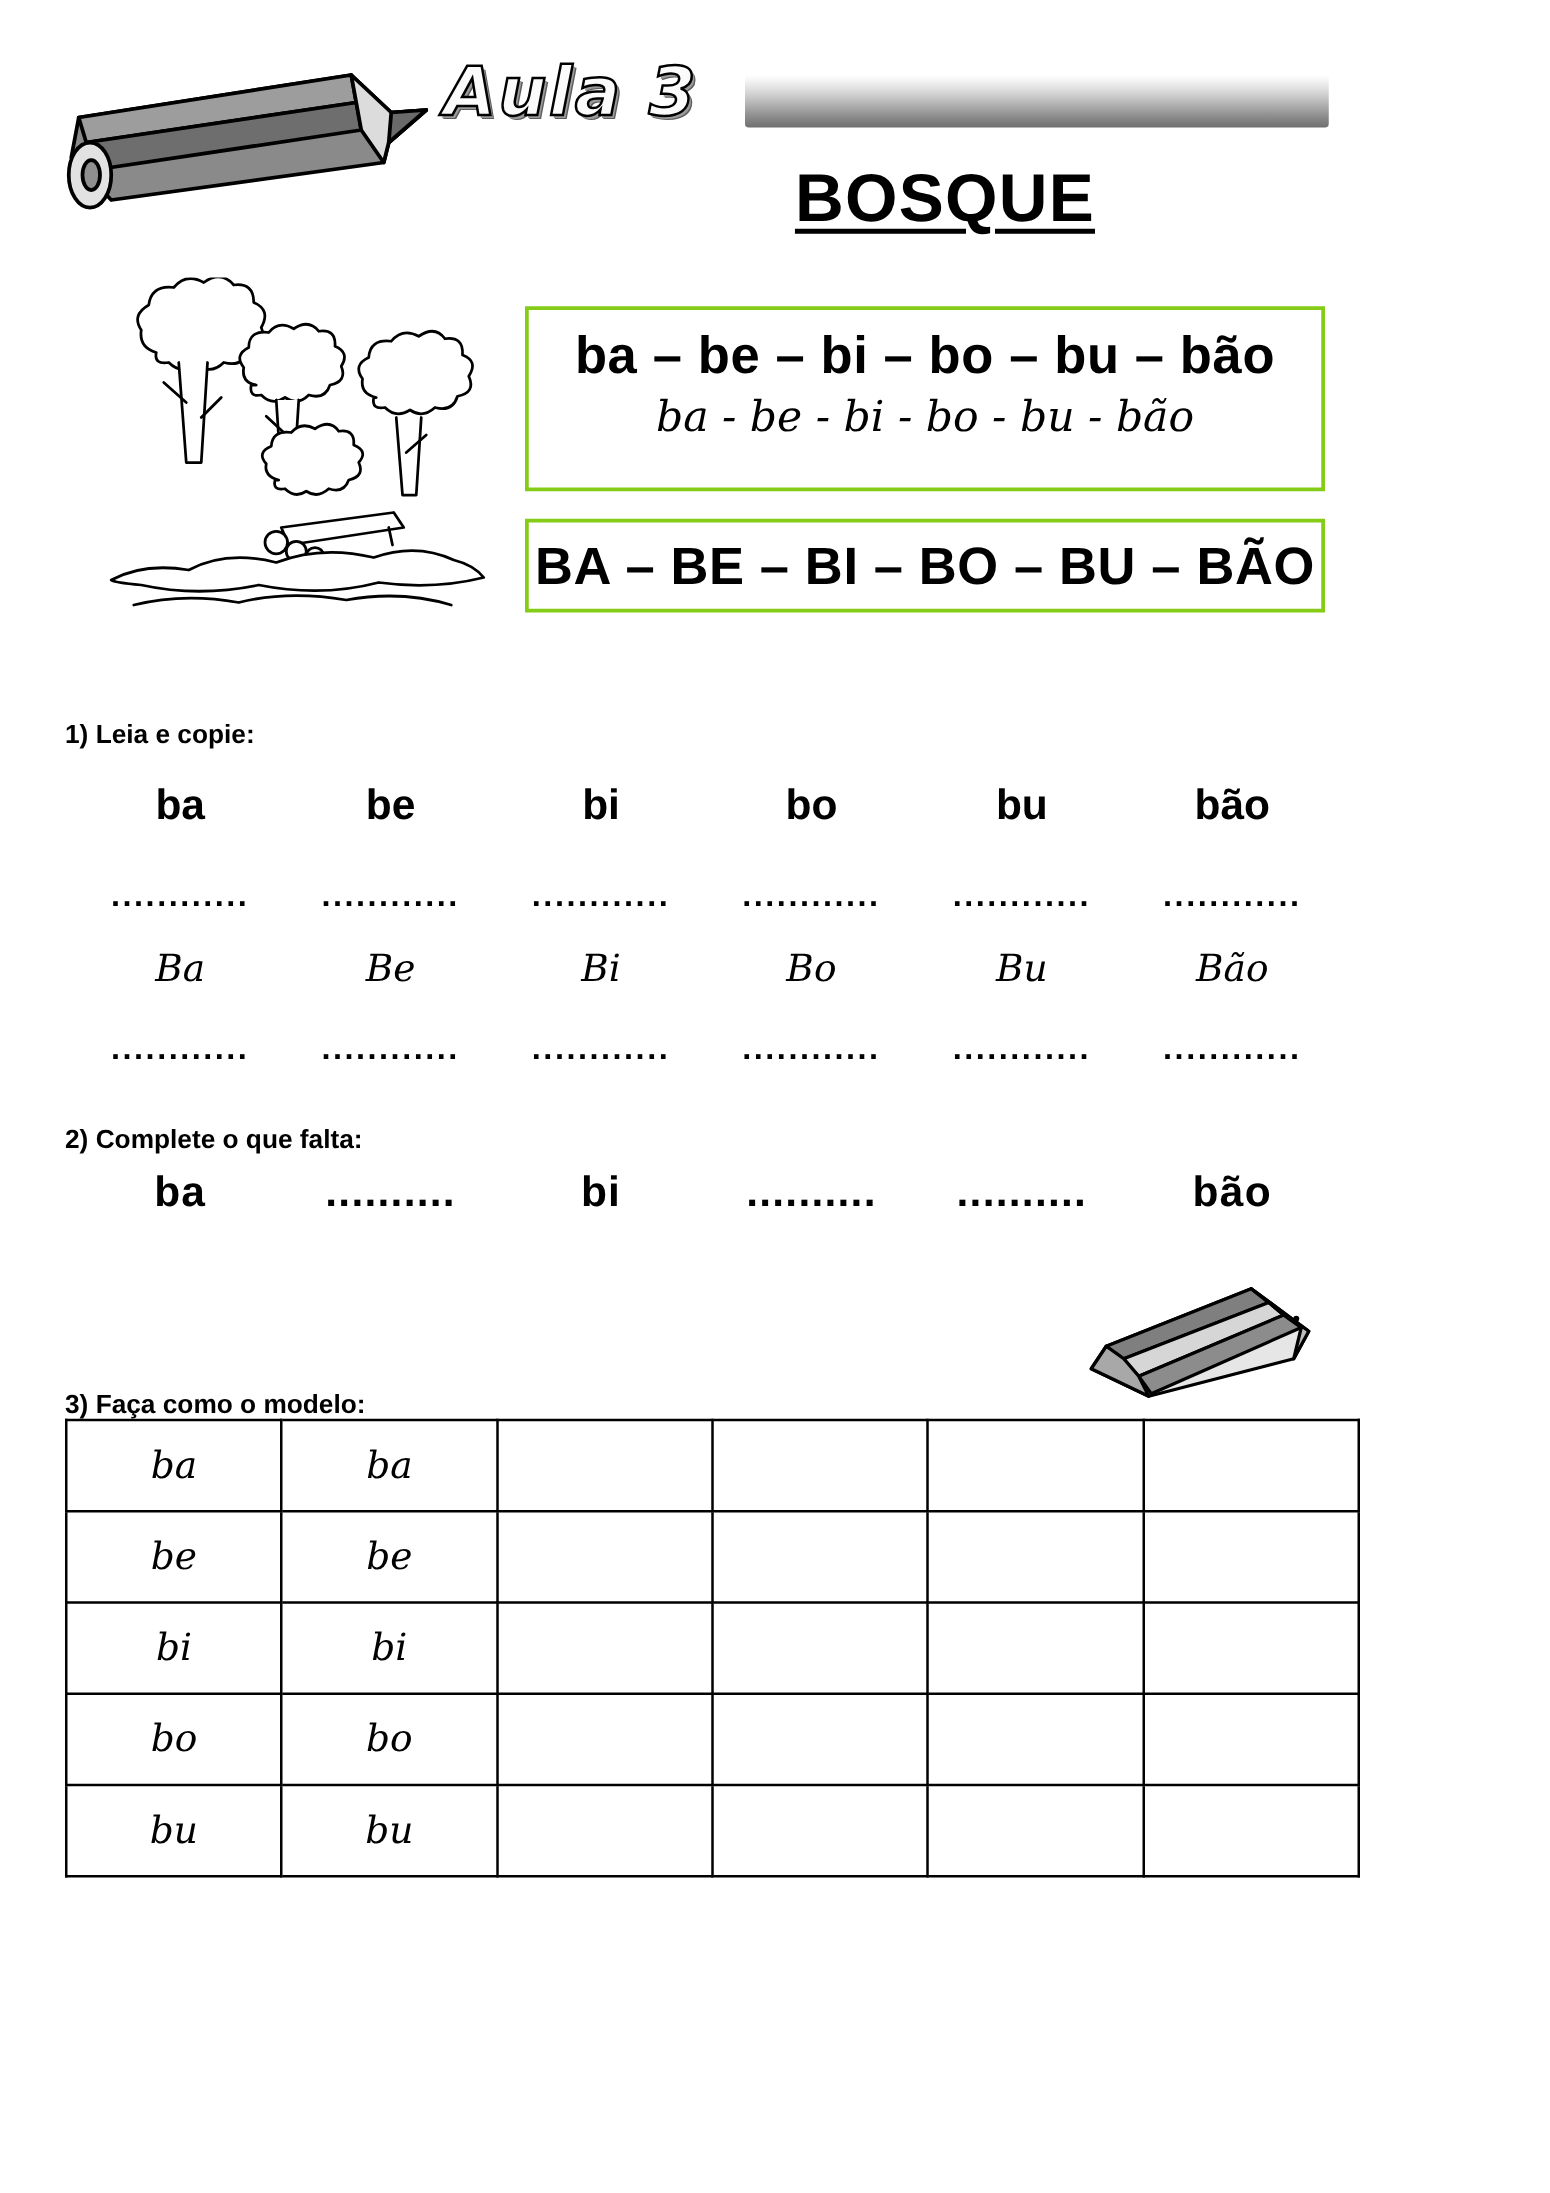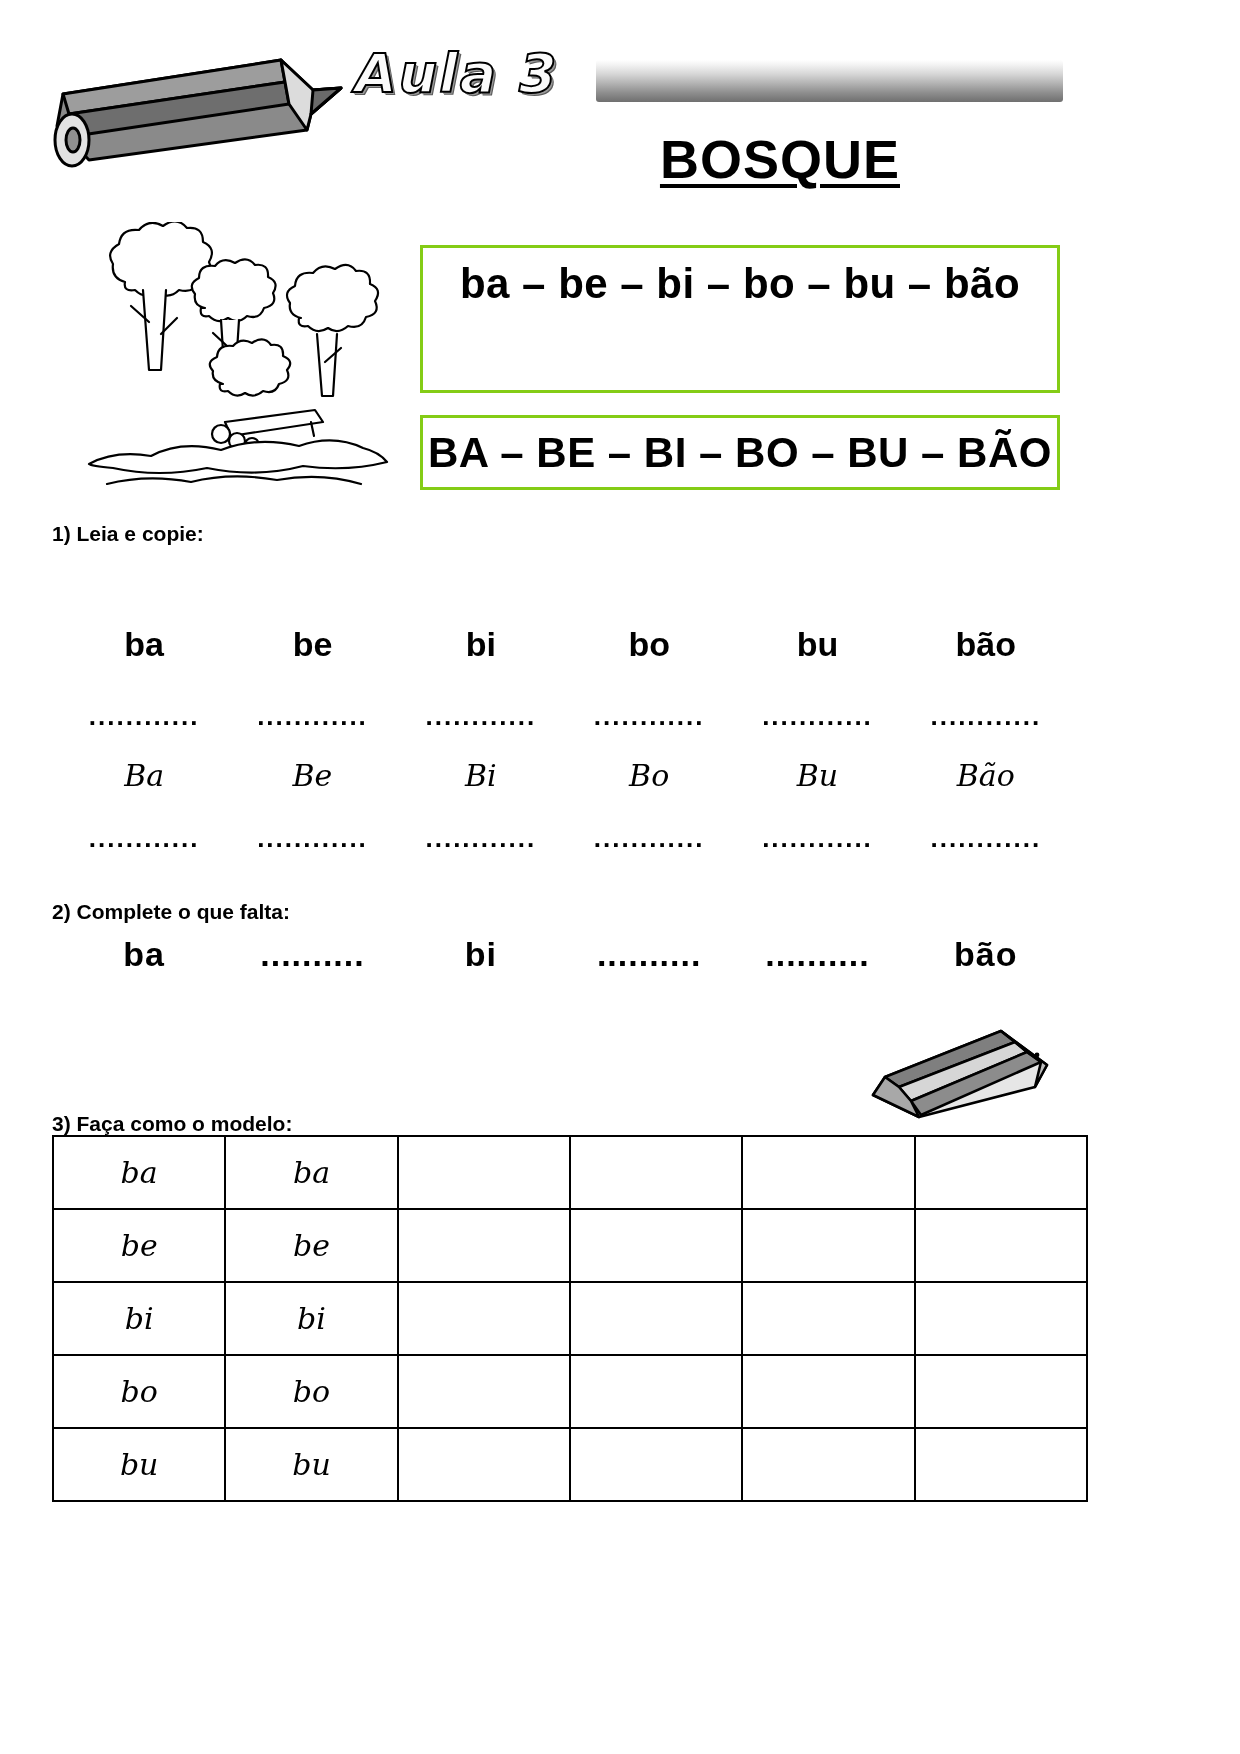--- a/index.html
+++ b/index.html
@@ -18,21 +18,21 @@
   .cursive {
     font-family: "DejaVu Serif", serif;
     font-style: italic;
     font-weight: 400;
   }
 
   
   #header-band {
     position: absolute;
     left: 0; top: 0;
-    width: 1048px; height: 215px; padding-left: 24px;
+    width: 1048px; height: 215px;
   }
 
   #pencil-top {
     position: absolute;
     left: 45px; top: 48px;
     width: 320px; height: 120px;
   }
 
   #aula-label {
     position: absolute;
@@ -124,21 +124,21 @@
   }
 
   
   .exercise-heading {
     position: absolute;
     left: 52px;
     font-size: 21px;
     font-weight: 700;
     white-space: nowrap;
   }
-  #ex1-heading { top: 522px; }
+  #ex1-heading { top: 576px; }
   #ex2-heading { top: 900px; }
   #ex3-heading { top: 1112px; }
 
   
   #ex1-grid {
     position: absolute;
     left: 60px; top: 600px;
     width: 1010px;
     display: grid;
     grid-template-columns: repeat(6, 1fr);
@@ -263,20 +263,21 @@
     <circle cx="182" cy="219" r="8"></circle>
     <circle cx="197" cy="223" r="7"></circle>
 
     <path d="M34 242 q26 -14 62 -8 q30 -16 70 -6 q36 -14 78 -4 q34 -12 64 2 q16 4 24 14 q-40 10 -84 4 q-46 12 -96 2 q-48 10 -94 0 q-22 -2 -24 -4 Z"></path>
     <path d="M52 262 q40 -10 84 -2 q40 -10 86 -2 q44 -8 84 4"></path>
   </g>
 </svg>
 
 <div class="syllable-box" id="syllable-box-lower">
   <div class="sb-print">ba – be – bi – bo – bu – bão</div>
+  <div class="sb-cursive cursive">ba - be - bi - bo - bu - bão</div>
 </div>
 
 <div class="syllable-box" id="syllable-box-upper">
   <div class="sb-upper">BA – BE – BI – BO – BU – BÃO</div>
 </div>
 
 <div class="exercise-heading" id="ex1-heading">1) Leia e copie:</div>
 
 <div id="ex1-grid">
   <div class="cell ex1-print">ba</div>

